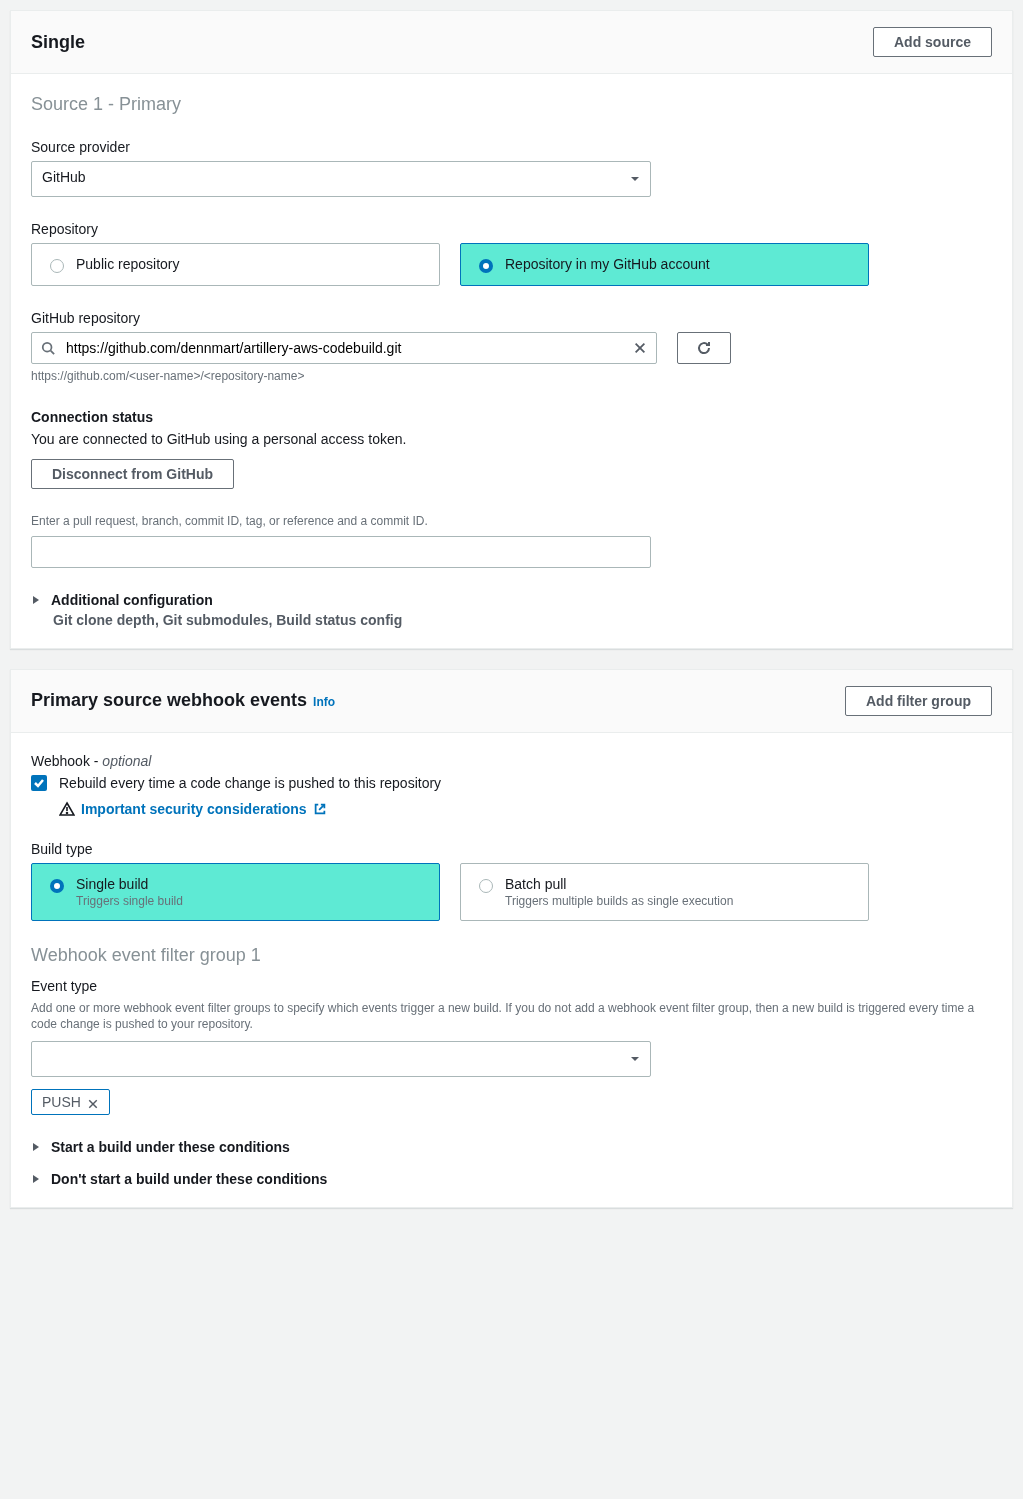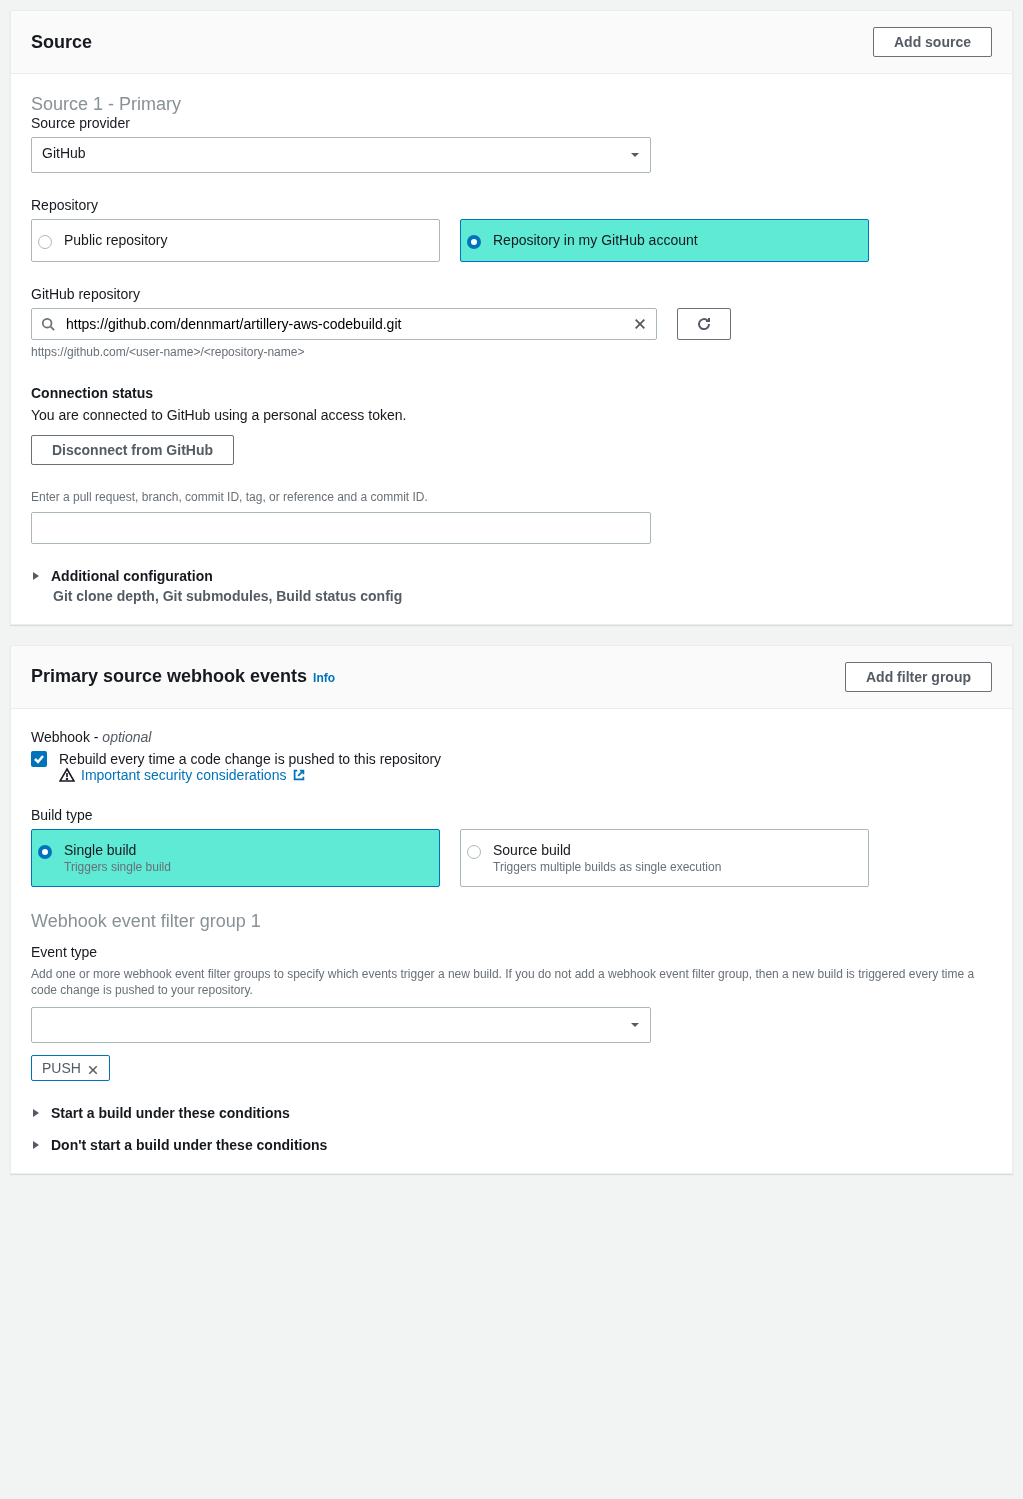--- a/index.html
+++ b/index.html
@@ -45,20 +45,21 @@
     font-weight: 700;
     color: #545b64;
     cursor: pointer;
     font-family: inherit;
   }
   .panel-body { padding: 20px; }
   .section-title {
     font-size: 18px;
     font-weight: 400;
     color: #879196;
+    margin-bottom: 24px;
   }
   .form-group { margin-bottom: 24px; }
   .form-group:last-child { margin-bottom: 0; }
   .label {
     font-size: 14px;
     font-weight: 400;
     color: #16191f;
     margin-bottom: 6px;
     display: block;
   }
@@ -103,21 +104,21 @@
   .radio-row {
     display: flex;
     gap: 20px;
     width: 838px;
     max-width: 100%;
   }
   .radio-card {
     flex: 1;
     border: 1px solid #aab7b8;
     border-radius: 2px;
-    padding: 12px 6px;
+    padding: 12px 18px;
     display: flex;
     align-items: flex-start;
     gap: 12px;
     cursor: pointer;
     background: #fff;
   }
   .radio-card.selected {
     border-color: #0073bb;
     background: #5eead4;
   }
@@ -237,21 +238,22 @@
     justify-content: center;
     flex-shrink: 0;
     cursor: pointer;
   }
   .checkbox svg { stroke: #fff; }
   .security-row {
     display: flex;
     align-items: center;
     gap: 6px;
     margin-left: 28px;
-    margin-top: 0;
+    margin-top: 10px;
+    font-weight: bold;
   }
   .security-row a {
     color: #0073bb;
     text-decoration: none;
     cursor: pointer;
   }
   .tag-chip {
     display: inline-flex;
     align-items: flex-end;
     gap: 6px;
@@ -270,21 +272,21 @@
     color: #16191f;
     margin-bottom: 12px;
   }
   svg { display: block; }
 </style>
 </head>
 <body>
 
 <div class="panel">
   <div class="panel-header">
-    <h2>Source</h2>
+    <h2>Single</h2>
     <button class="btn">Add source</button>
   </div>
   <div class="panel-body">
     <div class="section-title">Source 1 - Primary</div>
 
     <div class="form-group">
       <label class="label">Source provider</label>
       <div class="select-wrap">
         <div class="select">GitHub</div>
         <span class="select-caret">
@@ -414,21 +416,21 @@
         <div class="radio-card selected">
           <div class="radio-dot"></div>
           <div>
             <div class="radio-title">Single build</div>
             <div class="radio-sub">Triggers single build</div>
           </div>
         </div>
         <div class="radio-card">
           <div class="radio-dot"></div>
           <div>
-            <div class="radio-title">Source build</div>
+            <div class="radio-title">Batch pull</div>
             <div class="radio-sub">Triggers multiple builds as single execution</div>
           </div>
         </div>
       </div>
     </div>
 
     <div class="section-title" style="margin-bottom:12px;">Webhook event filter group 1</div>
 
     <div class="form-group">
       <label class="label">Event type</label>

